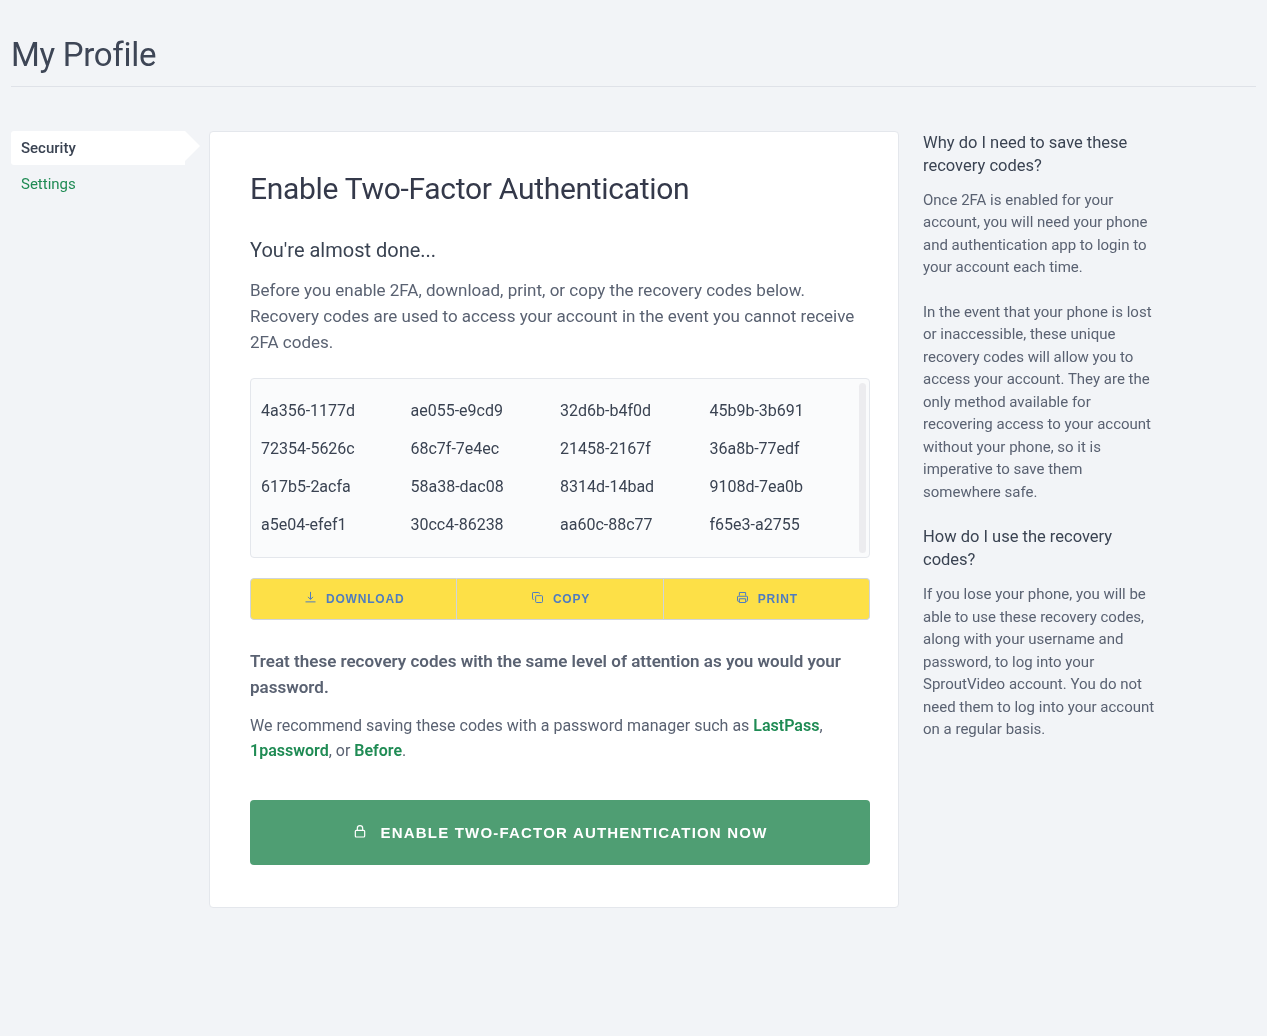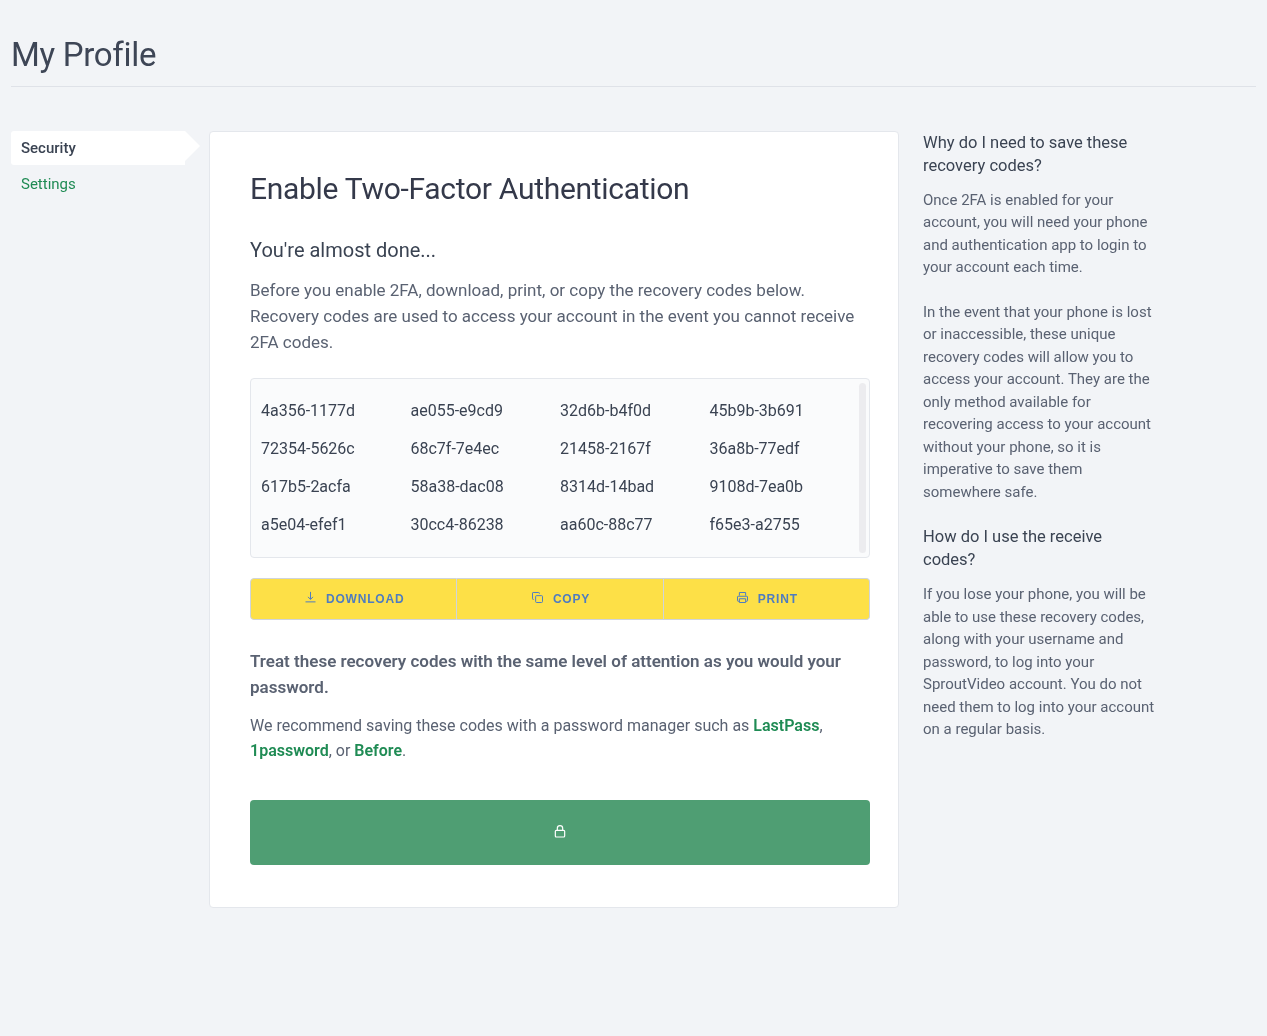--- a/index.html
+++ b/index.html
@@ -278,25 +278,26 @@
         <span>We recommend saving these codes with a password manager such as </span><a>LastPass</a><span>, </span><a>1password</a><span>, or </span><a>Before</a><span>.</span>
       </p>
 
       <button class="btn-primary">
         <span>
           <svg viewBox="0 0 24 24">
               <rect x="5" y="11" width="14" height="10" rx="1.5"></rect>
               <path d="M8 11V8a4 4 0 118 0v3"></path>
             </svg>
         </span>
+        <span>ENABLE TWO-FACTOR AUTHENTICATION NOW</span>
       </button>
     </section>
 
     <aside class="info-col">
       <h3>Why do I need to save these recovery codes?</h3>
       <p>Once 2FA is enabled for your account, you will need your phone and authentication app to login to your account each time.</p>
       <p>In the event that your phone is lost or inaccessible, these unique recovery codes will allow you to access your account. They are the only method available for recovering access to your account without your phone, so it is imperative to save them somewhere safe.</p>
-      <h3>How do I use the receive codes?</h3>
+      <h3>How do I use the recovery codes?</h3>
       <p>If you lose your phone, you will be able to use these recovery codes, along with your username and password, to log into your SproutVideo account. You do not need them to log into your account on a regular basis.</p>
     </aside>
 
   </div>
 </div>
 
 </body></html>

